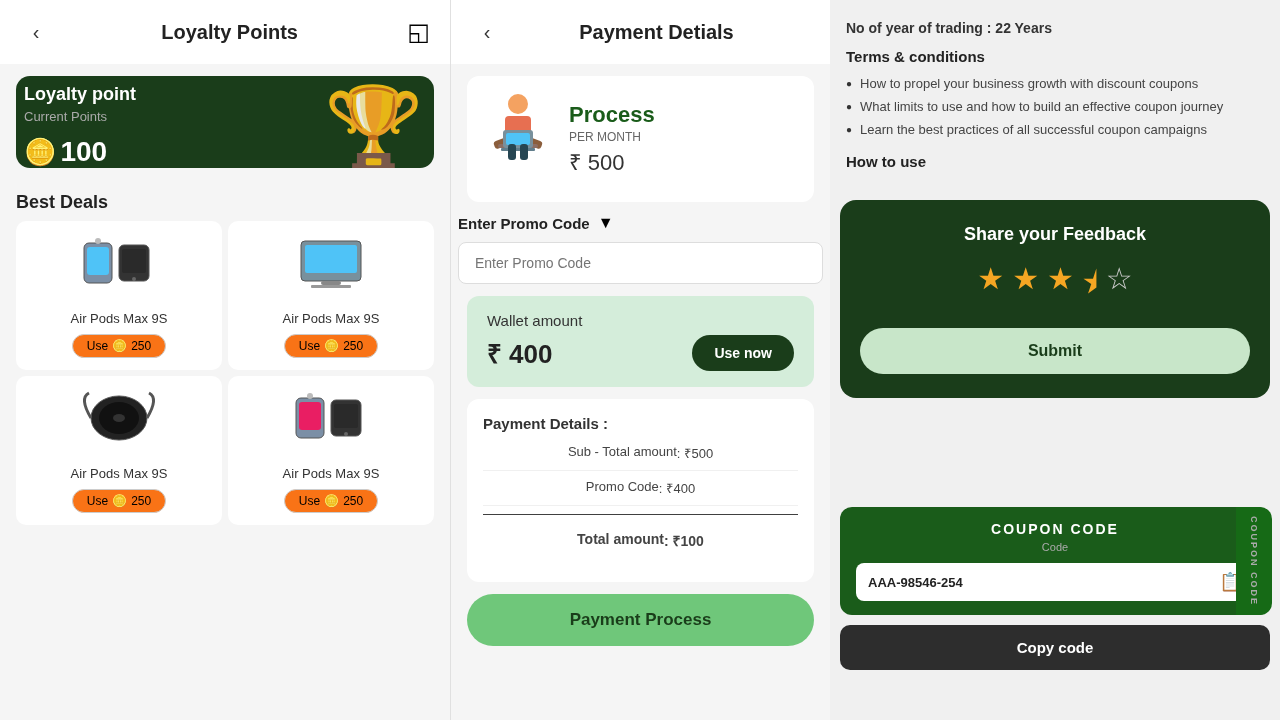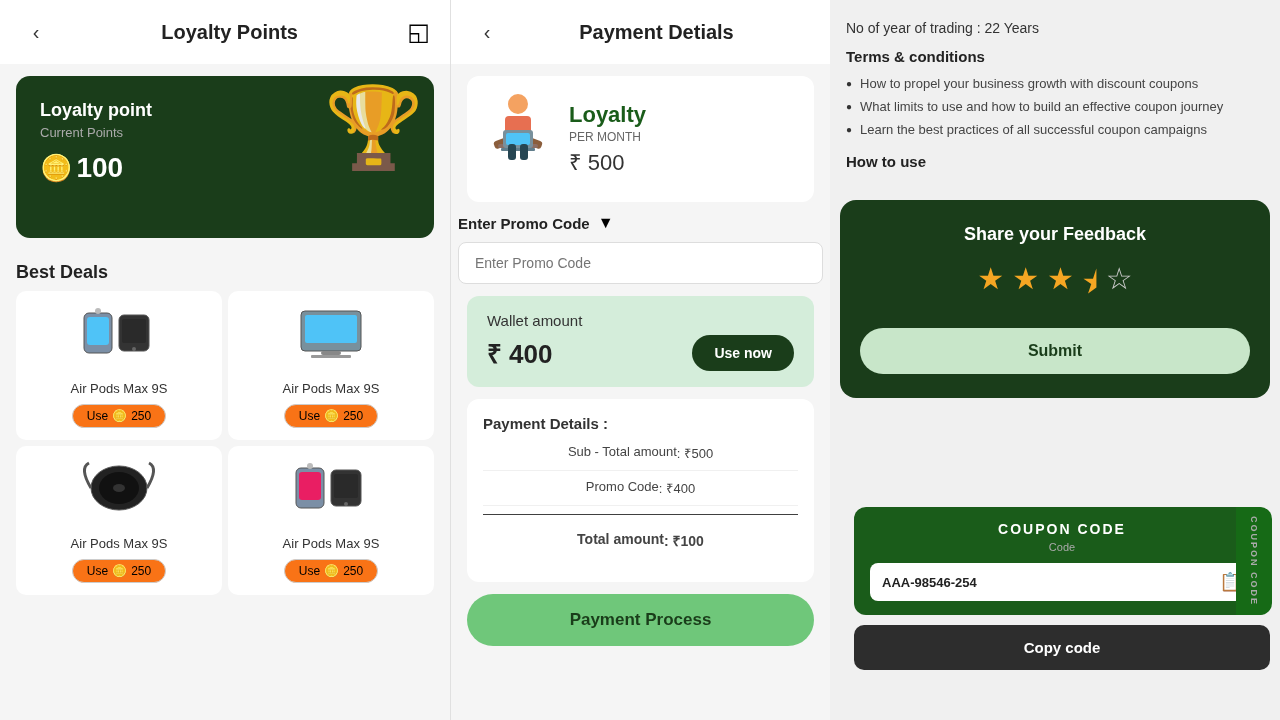--- a/index.html
+++ b/index.html
@@ -40,25 +40,25 @@
       font-size: 20px; color: #333;
     }
     .header-icon {
       font-size: 24px;
     }
 
     .loyalty-card {
       margin: 12px 16px;
       background: #1a3d1a;
       border-radius: 14px;
-      padding: 24px;
+      padding: 8px;
       color: #fff;
       position: relative;
       overflow: hidden;
-      height: 162px;
+      height: 92px;
     }
     .loyalty-card-title {
       font-size: 18px;
       font-weight: 700;
       color: #fff;
     }
     .loyalty-card-subtitle {
       font-size: 13px;
       color: #aaa;
       margin-top: 4px;
@@ -291,21 +291,21 @@
       position: relative;
     }
 
     .trading-info {}
     .trading-years {
       font-size: 14px;
       color: #333;
       margin-bottom: 12px;
     }
     .trading-years span {
-      font-weight: 400;
+      font-weight: 700;
     }
     .terms-title {
       font-size: 15px;
       font-weight: 700;
       color: #222;
       margin-bottom: 11px;
     }
     .terms-list {
       list-style: none;
       margin-bottom: 16px;
@@ -370,21 +370,21 @@
       padding: 14px;
       font-size: 16px;
       font-weight: 700;
       cursor: pointer;
     }
 
     
     .coupon-section {
       position: absolute;
       bottom: 50px;
-      left: 24px;
+      left: 10px;
       right: 10px;
     }
     .coupon-card {
       background: #1a5c1a;
       border-radius: 12px;
       padding: 14px 16px;
       margin-bottom: 10px;
       position: relative;
     }
     .coupon-title {
@@ -548,21 +548,21 @@
 
         <rect x="20" y="38" width="30" height="18" rx="3" fill="#78909c"></rect>
         <rect x="23" y="41" width="24" height="12" rx="2" fill="#4fc3f7"></rect>
         <rect x="18" y="56" width="34" height="3" rx="1" fill="#607d8b"></rect>
 
         <rect x="25" y="52" width="8" height="16" rx="3" fill="#264653"></rect>
         <rect x="37" y="52" width="8" height="16" rx="3" fill="#264653"></rect>
       </svg>
     </div>
     <div class="product-info">
-      <div class="product-name">Loyalty</div>
+      <div class="product-name">Process</div>
       <div class="product-period">PER MONTH</div>
       <div class="product-price">₹ 500</div>
     </div>
   </div>
 
   <div class="promo-section">
     <div class="promo-header">
       <span class="promo-header-text">Enter Promo Code</span>
       <span>▼</span>
     </div>

